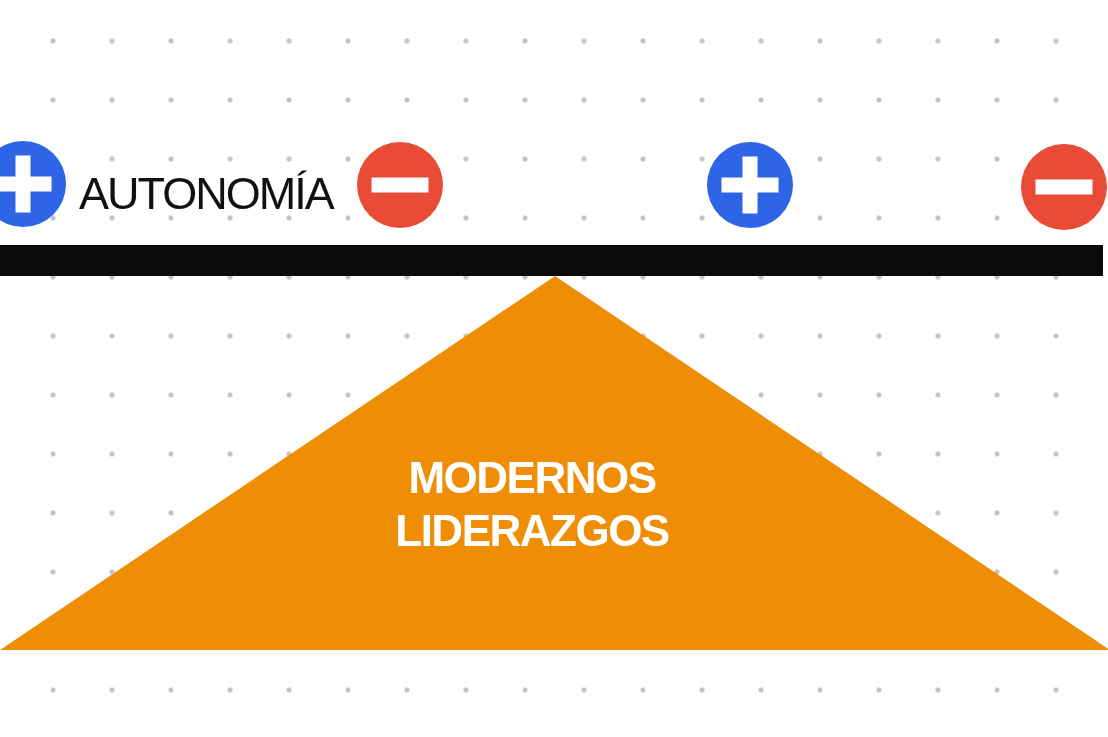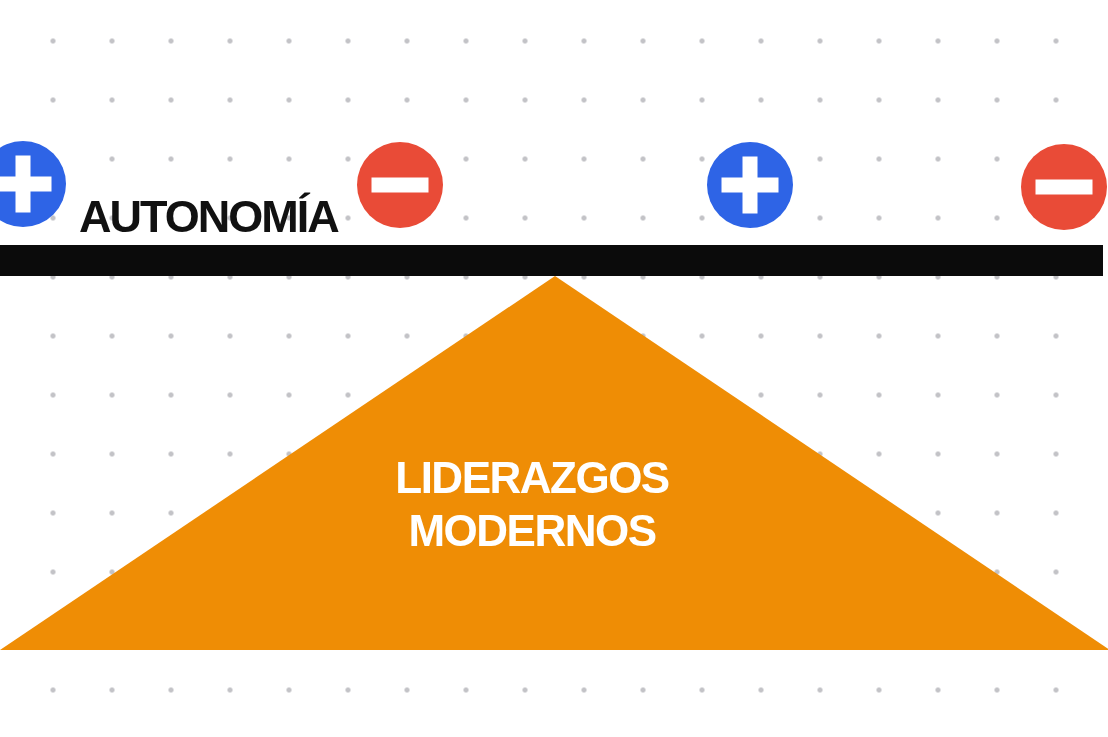--- a/index.html
+++ b/index.html
@@ -49,24 +49,24 @@
   }
 
   .circle.left-plus   { left: -20px;  top: 141px; }
   .circle.left-minus  { left: 357px;  top: 142px; }
   .circle.right-plus  { left: 707px;  top: 142px; }
   .circle.right-minus { left: 1021px; top: 144px; }
 
   
   .axis-label {
     position: absolute;
-    top: 194px;
+    top: 171px;
     font-size: 45px;
     line-height: 1;
-    font-weight: 700;
+    font-weight: 400;
     letter-spacing: -2px;
     color: #111111;
     white-space: nowrap;
   }
   .axis-label.left  { left: 79px; }
   .axis-label.right { left: 808px; }
 
   
   .spectrum-bar {
     position: absolute;
@@ -114,17 +114,17 @@
     <span class="v-bar"></span>
   </div>
   <div class="circle red right-minus">
     <span class="h-bar"></span>
   </div>
 
   <div class="spectrum-bar"></div>
 
   <div class="pyramid"></div>
   <div class="pyramid-label">
+    <div>MODERNOS</div>
     <div>LIDERAZGOS</div>
-    <div>MODERNOS</div>
   </div>
 
 </div>
 
 </body></html>

